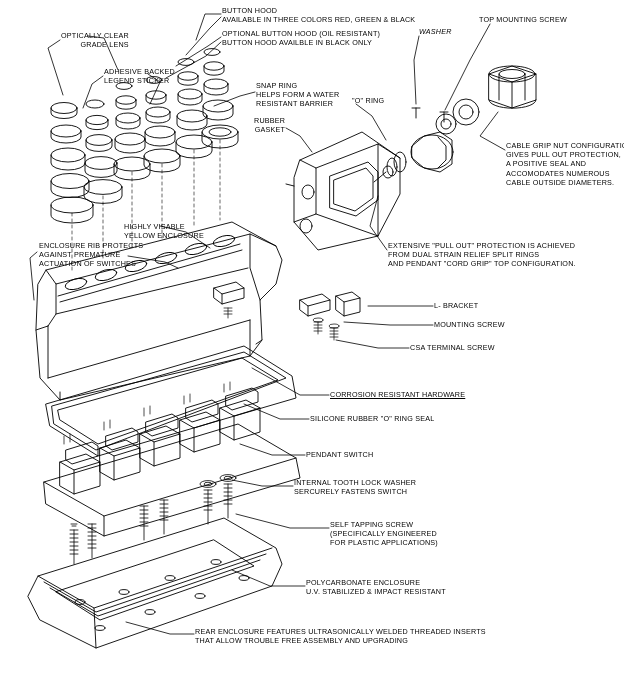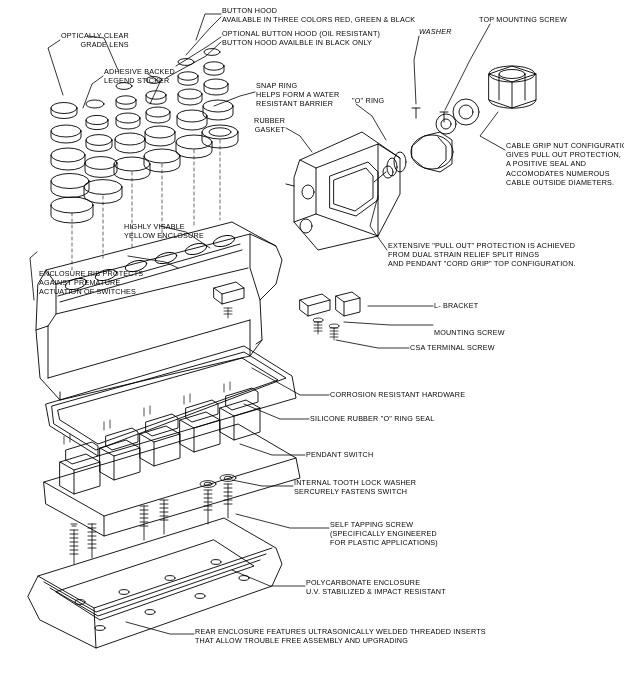--- a/index.html
+++ b/index.html
@@ -353,30 +353,30 @@
   <div class="lbl" style="left:352px; top:96px;">"O" RING</div>
   <div class="lbl" style="left:254px; top:116px;text-align:right;">RUBBER
 GASKET</div>
   <div class="lbl" style="left:506px; top:141px;">CABLE GRIP NUT CONFIGURATION,
 GIVES PULL OUT PROTECTION,
 A POSITIVE SEAL AND
 ACCOMODATES NUMEROUS
 CABLE OUTSIDE DIAMETERS.</div>
   <div class="lbl" style="left:124px; top:212px;margin-top:10px;">HIGHLY VISABLE
 YELLOW ENCLOSURE</div>
-  <div class="lbl" style="left:39px;  top:241px;margin-top:28px;">ENCLOSURE RIB PROTECTS
+  <div class="lbl" style="left:39px;  top:241px;">ENCLOSURE RIB PROTECTS
 AGAINST PREMATURE
 ACTUATION OF SWITCHES</div>
   <div class="lbl" style="left:388px; top:241px;">EXTENSIVE "PULL OUT" PROTECTION IS ACHIEVED
 FROM DUAL STRAIN RELIEF SPLIT RINGS
 AND PENDANT "CORD GRIP" TOP CONFIGURATION.</div>
   <div class="lbl" style="left:434px; top:301px;">L- BRACKET</div>
-  <div class="lbl" style="left:434px; top:320px;margin-top:8px;">MOUNTING SCREW</div>
+  <div class="lbl" style="left:434px; top:320px;">MOUNTING SCREW</div>
   <div class="lbl" style="left:410px; top:343px;">CSA TERMINAL SCREW</div>
-  <div class="lbl" style="left:330px; top:390px;">CORROSION RESISTANT HARDWARE</div>
+  <div class="lbl" style="left:330px; top:390px;text-decoration:underline;">CORROSION RESISTANT HARDWARE</div>
   <div class="lbl" style="left:310px; top:414px;">SILICONE RUBBER "O" RING SEAL</div>
   <div class="lbl" style="left:306px; top:450px;">PENDANT SWITCH</div>
   <div class="lbl" style="left:294px; top:478px;">INTERNAL TOOTH LOCK WASHER
 SERCURELY FASTENS SWITCH</div>
   <div class="lbl" style="left:306px; top:578px;">POLYCARBONATE ENCLOSURE
 U.V. STABILIZED &amp; IMPACT RESISTANT</div>
   <div class="lbl" style="left:330px; top:520px;">SELF TAPPING SCREW
 (SPECIFICALLY ENGINEERED
 FOR PLASTIC APPLICATIONS)</div>
   <div class="lbl" style="left:195px; top:627px;">REAR ENCLOSURE FEATURES ULTRASONICALLY WELDED THREADED INSERTS

